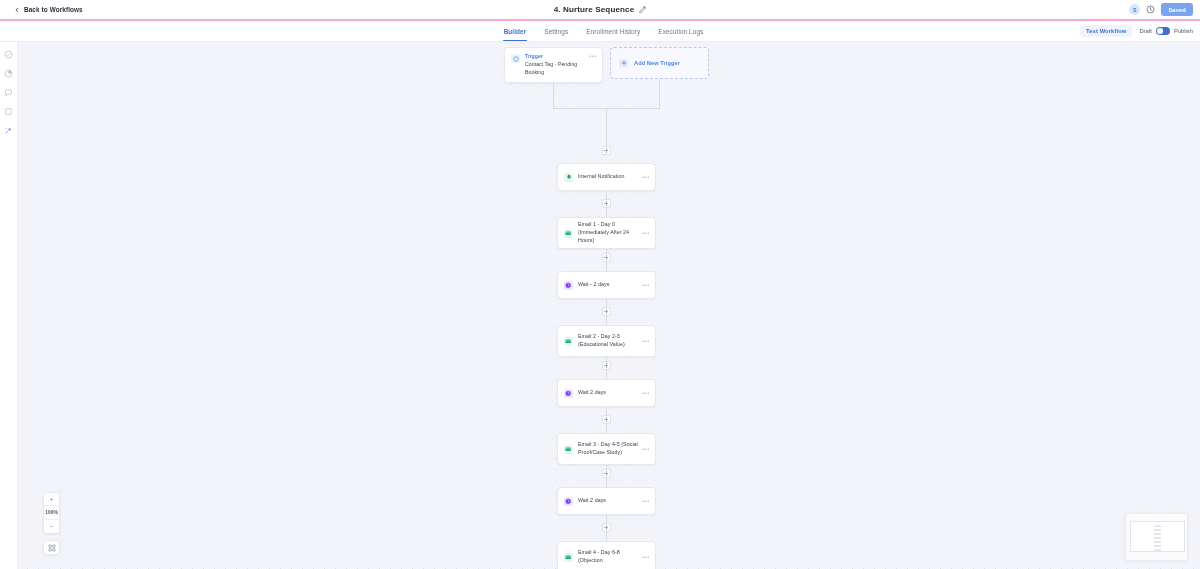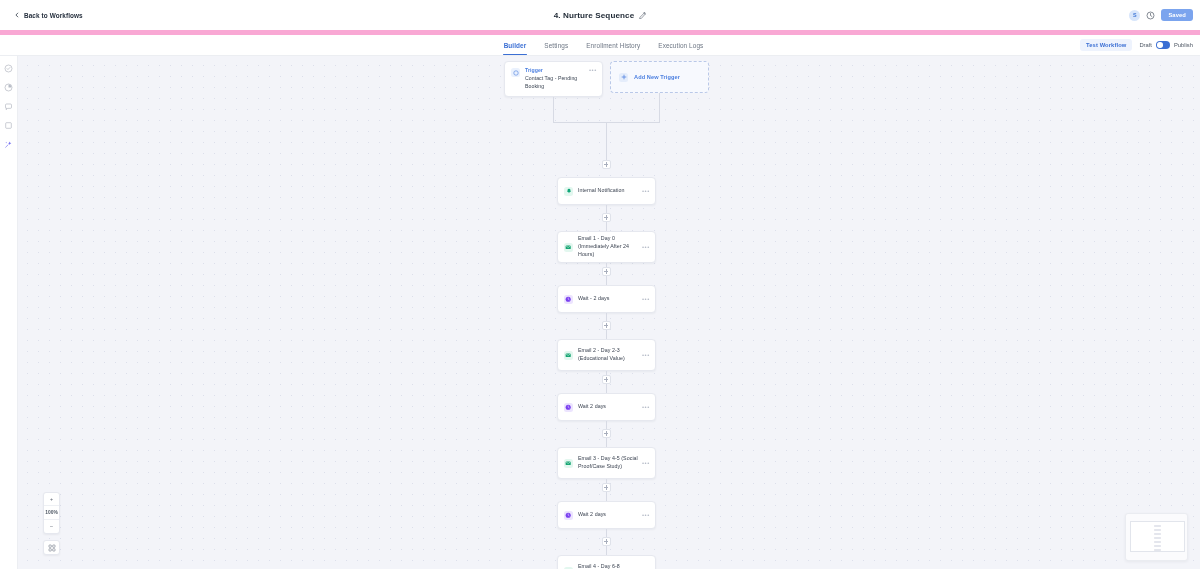--- a/index.html
+++ b/index.html
@@ -7,23 +7,23 @@
     width: 1200px; height: 569px;
     font-family: "Liberation Sans", sans-serif;
     background: #ffffff;
     overflow: hidden;
     -webkit-font-smoothing: antialiased;
   }
   .app { position: relative; width: 1200px; height: 569px; display: flex; flex-direction: column; }
 
   
   .topbar {
-    height: 35px; min-height: 21px;
-    background: #ffffff;
-    border-bottom: 5px solid #f9a8d4;
+    height: 21px; min-height: 21px;
+    background: #ffffff;
+    border-bottom: 2px solid #f9a8d4;
     display: flex; align-items: center;
     position: relative;
     padding: 0 7px 0 14px;
   }
   .back-link {
     display: flex; align-items: center; gap: 4px;
     color: #26303e; font-size: 6.4px; font-weight: 600;
     cursor: pointer; letter-spacing: .1px;
   }
   .back-chevron { display: block; width: 6px; height: 6px; }

